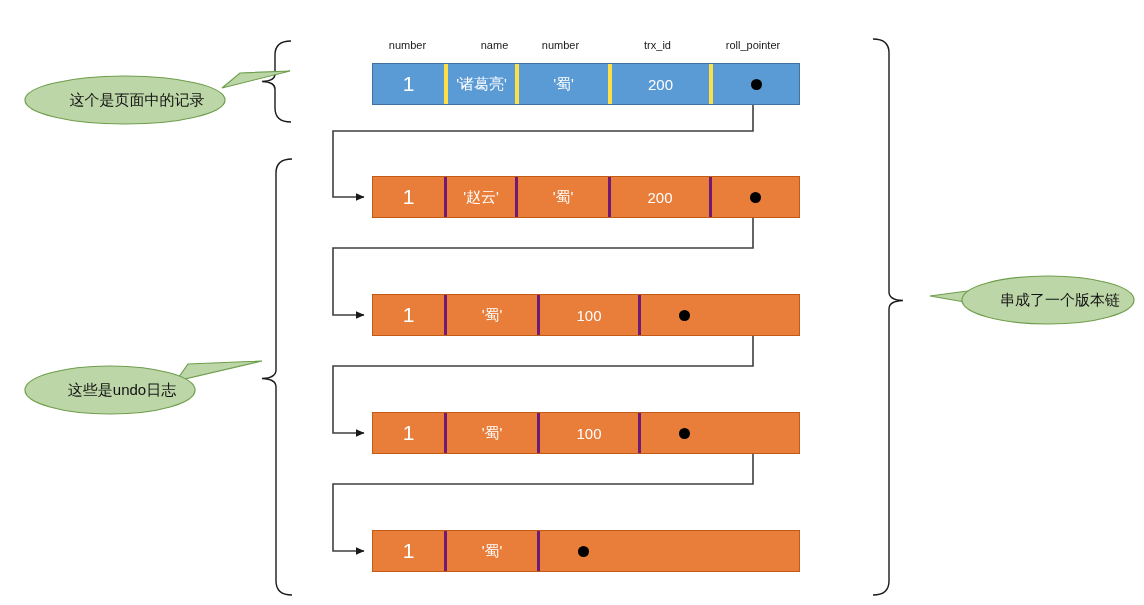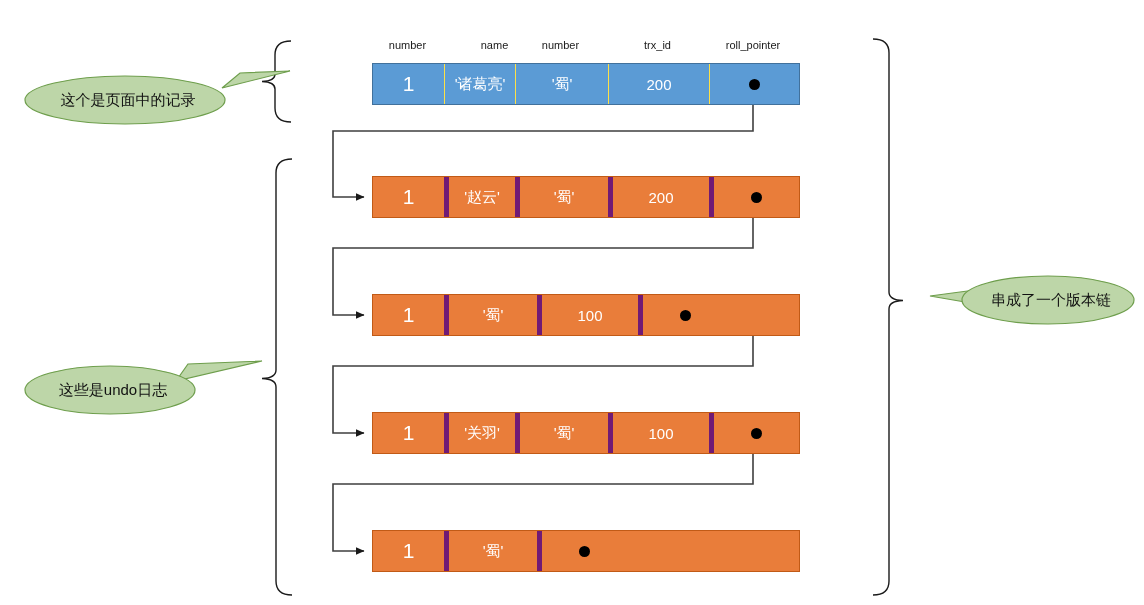--- a/index.html
+++ b/index.html
@@ -56,41 +56,41 @@
   .cell {
     box-sizing: border-box;
     display: flex;
     align-items: center;
     justify-content: center;
     color: #ffffff;
     font-size: 15px;
     white-space: nowrap;
     position: relative;
   }
-  .record-row.blue .cell + .cell { border-left: 1px solid #fde047; }
-  .record-row.orange .cell + .cell { border-left: 5px solid #701a75; }
+  .record-row.blue .cell + .cell { border-left: 4px solid #fde047; }
+  .record-row.orange .cell + .cell { border-left: 3px solid #701a75; }
   .cell.c-number { width: 71px; font-size: 21px; }
   .cell.c-name   { width: 71px; }
   .cell.c-country{ width: 93px; }
   .cell.c-trx    { width: 101px; }
   .cell.c-ptr    { width: 90px; }
   .ptr-dot {
     width: 11px;
     height: 11px;
     border-radius: 50%;
     background: #000000;
   }
 
   
   .callout {
     position: absolute;
   }
   .callout .bubble-text {
     position: absolute;
-    left: 3px; top: 0;
+    left: 12px; top: 0;
     width: 100%; height: 100%;
     display: flex;
     align-items: center;
     justify-content: center;
     font-size: 15px;
     color: #111111;
     white-space: nowrap;
     pointer-events: none;
   }
 </style>
@@ -180,21 +180,20 @@
     <div class="cell c-number">1</div>
     <div class="cell c-country">'蜀'</div>
     <div class="cell c-trx">100</div>
     <div class="cell c-ptr">
       <span class="ptr-dot"></span>
     </div>
   </div>
 
   <div class="record-row orange" style="top:412px;">
     <div class="cell c-number">1</div>
-    <div class="cell c-name">'关羽'</div>
     <div class="cell c-country">'蜀'</div>
     <div class="cell c-trx">100</div>
     <div class="cell c-ptr">
       <span class="ptr-dot"></span>
     </div>
   </div>
 
   <div class="record-row orange" style="top:530px;">
     <div class="cell c-number">1</div>
     <div class="cell c-country">'蜀'</div>

